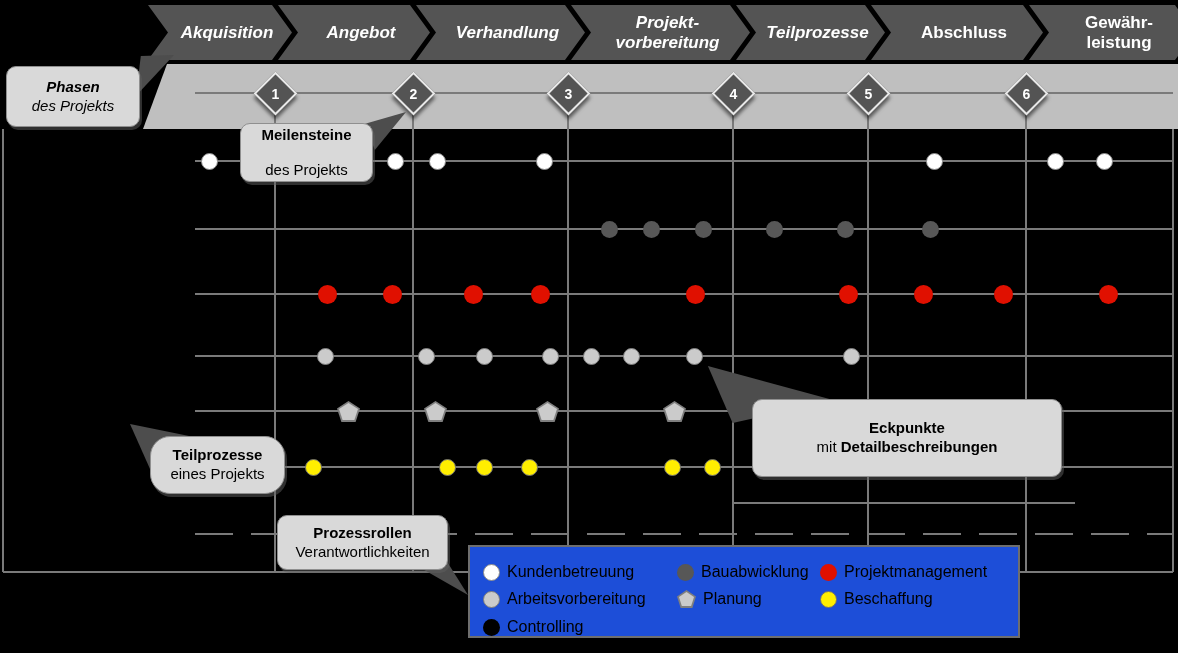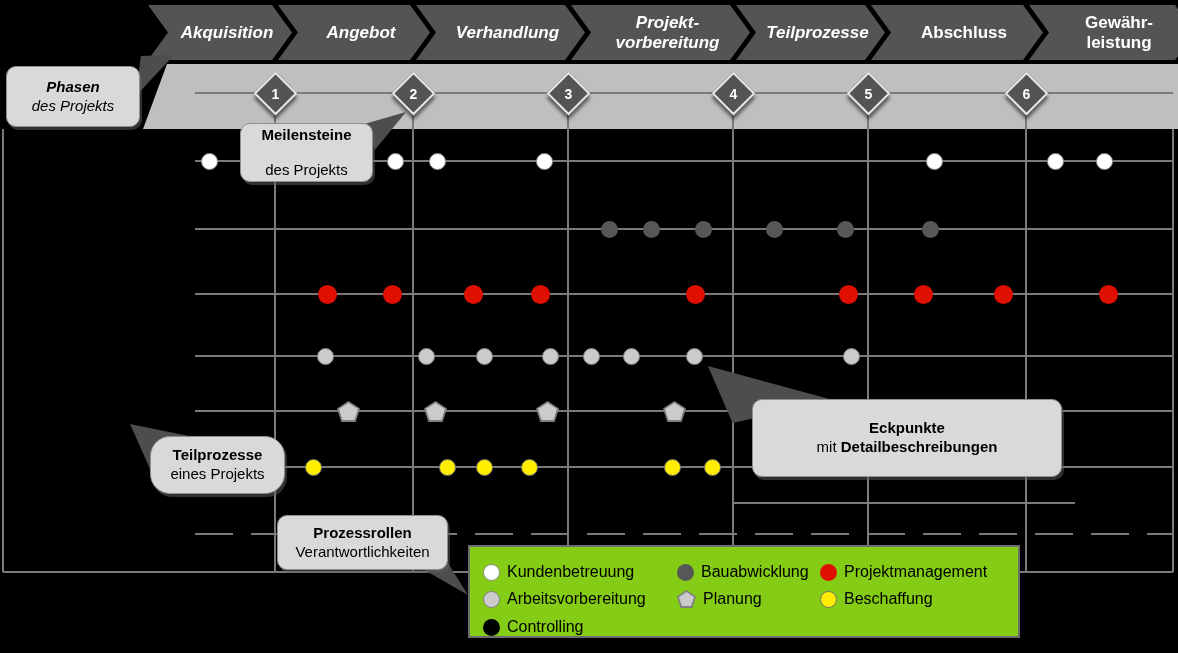--- a/index.html
+++ b/index.html
@@ -58,21 +58,21 @@
   #wedge-meilensteine{left:358px;top:110px;width:48px;height:42px;
     clip-path:polygon(15% 33%,100% 5%,35% 95%);}
   #wedge-teilprozesse{left:130px;top:424px;width:64px;height:46px;
     clip-path:polygon(0% 0%,100% 28%,32% 100%);}
   #wedge-prozessrollen{left:398px;top:545px;width:70px;height:50px;
     clip-path:polygon(0% 20%,55% 0%,100% 100%);}
   #wedge-eckpunkte{left:704px;top:363px;width:130px;height:60px;
     clip-path:polygon(3% 5%,22% 100%,100% 62%);}
 
   
-  .legend{position:absolute;left:468px;top:545px;width:552px;height:93px;background:#84cc16;
+  .legend{position:absolute;left:468px;top:545px;width:552px;height:93px;background:#1d4ed8;
     border:2px solid #6e6e6e;z-index:7;box-sizing:border-box;}
   .legend-item{position:absolute;display:flex;align-items:center;gap:7px;font-size:16px;color:#000;}
   .sw{width:17px;height:17px;border-radius:50%;box-sizing:border-box;flex:0 0 auto;}
   .sw.pent-s{border-radius:0;width:19px;height:18px;background:#7f7f7f;position:relative;
     clip-path:polygon(50% 0,100% 36%,81% 100%,19% 100%,0 36%);}
   .sw.pent-s::after{content:"";position:absolute;left:2px;top:2px;width:15px;height:14px;background:#cbcbcb;
     clip-path:polygon(50% 0,100% 36%,81% 100%,19% 100%,0 36%);}
 </style>
 </head>
 <body>

